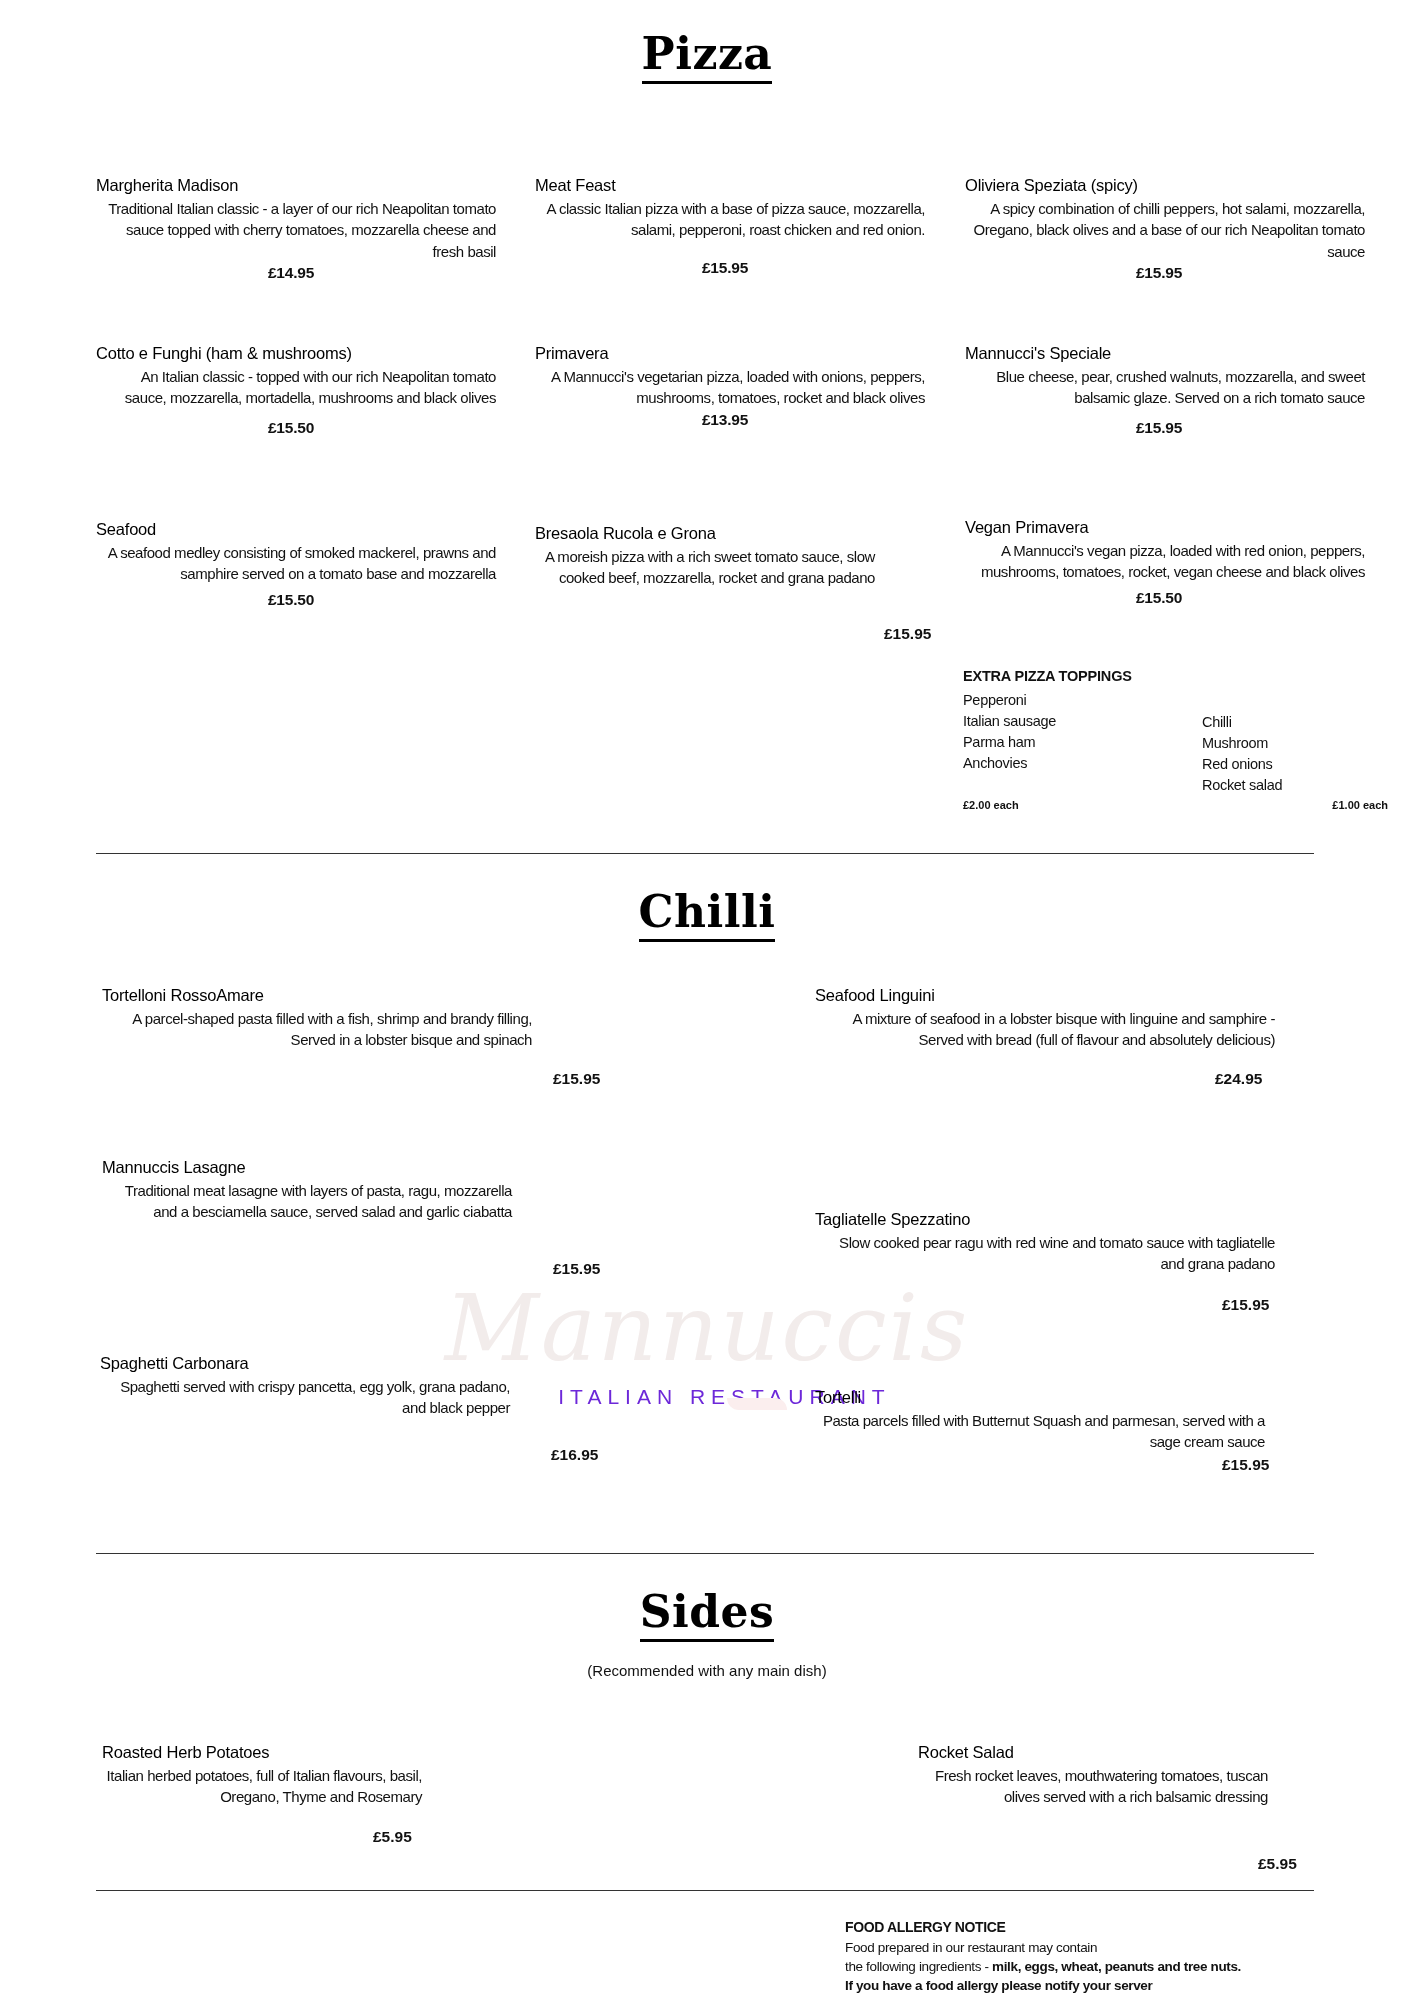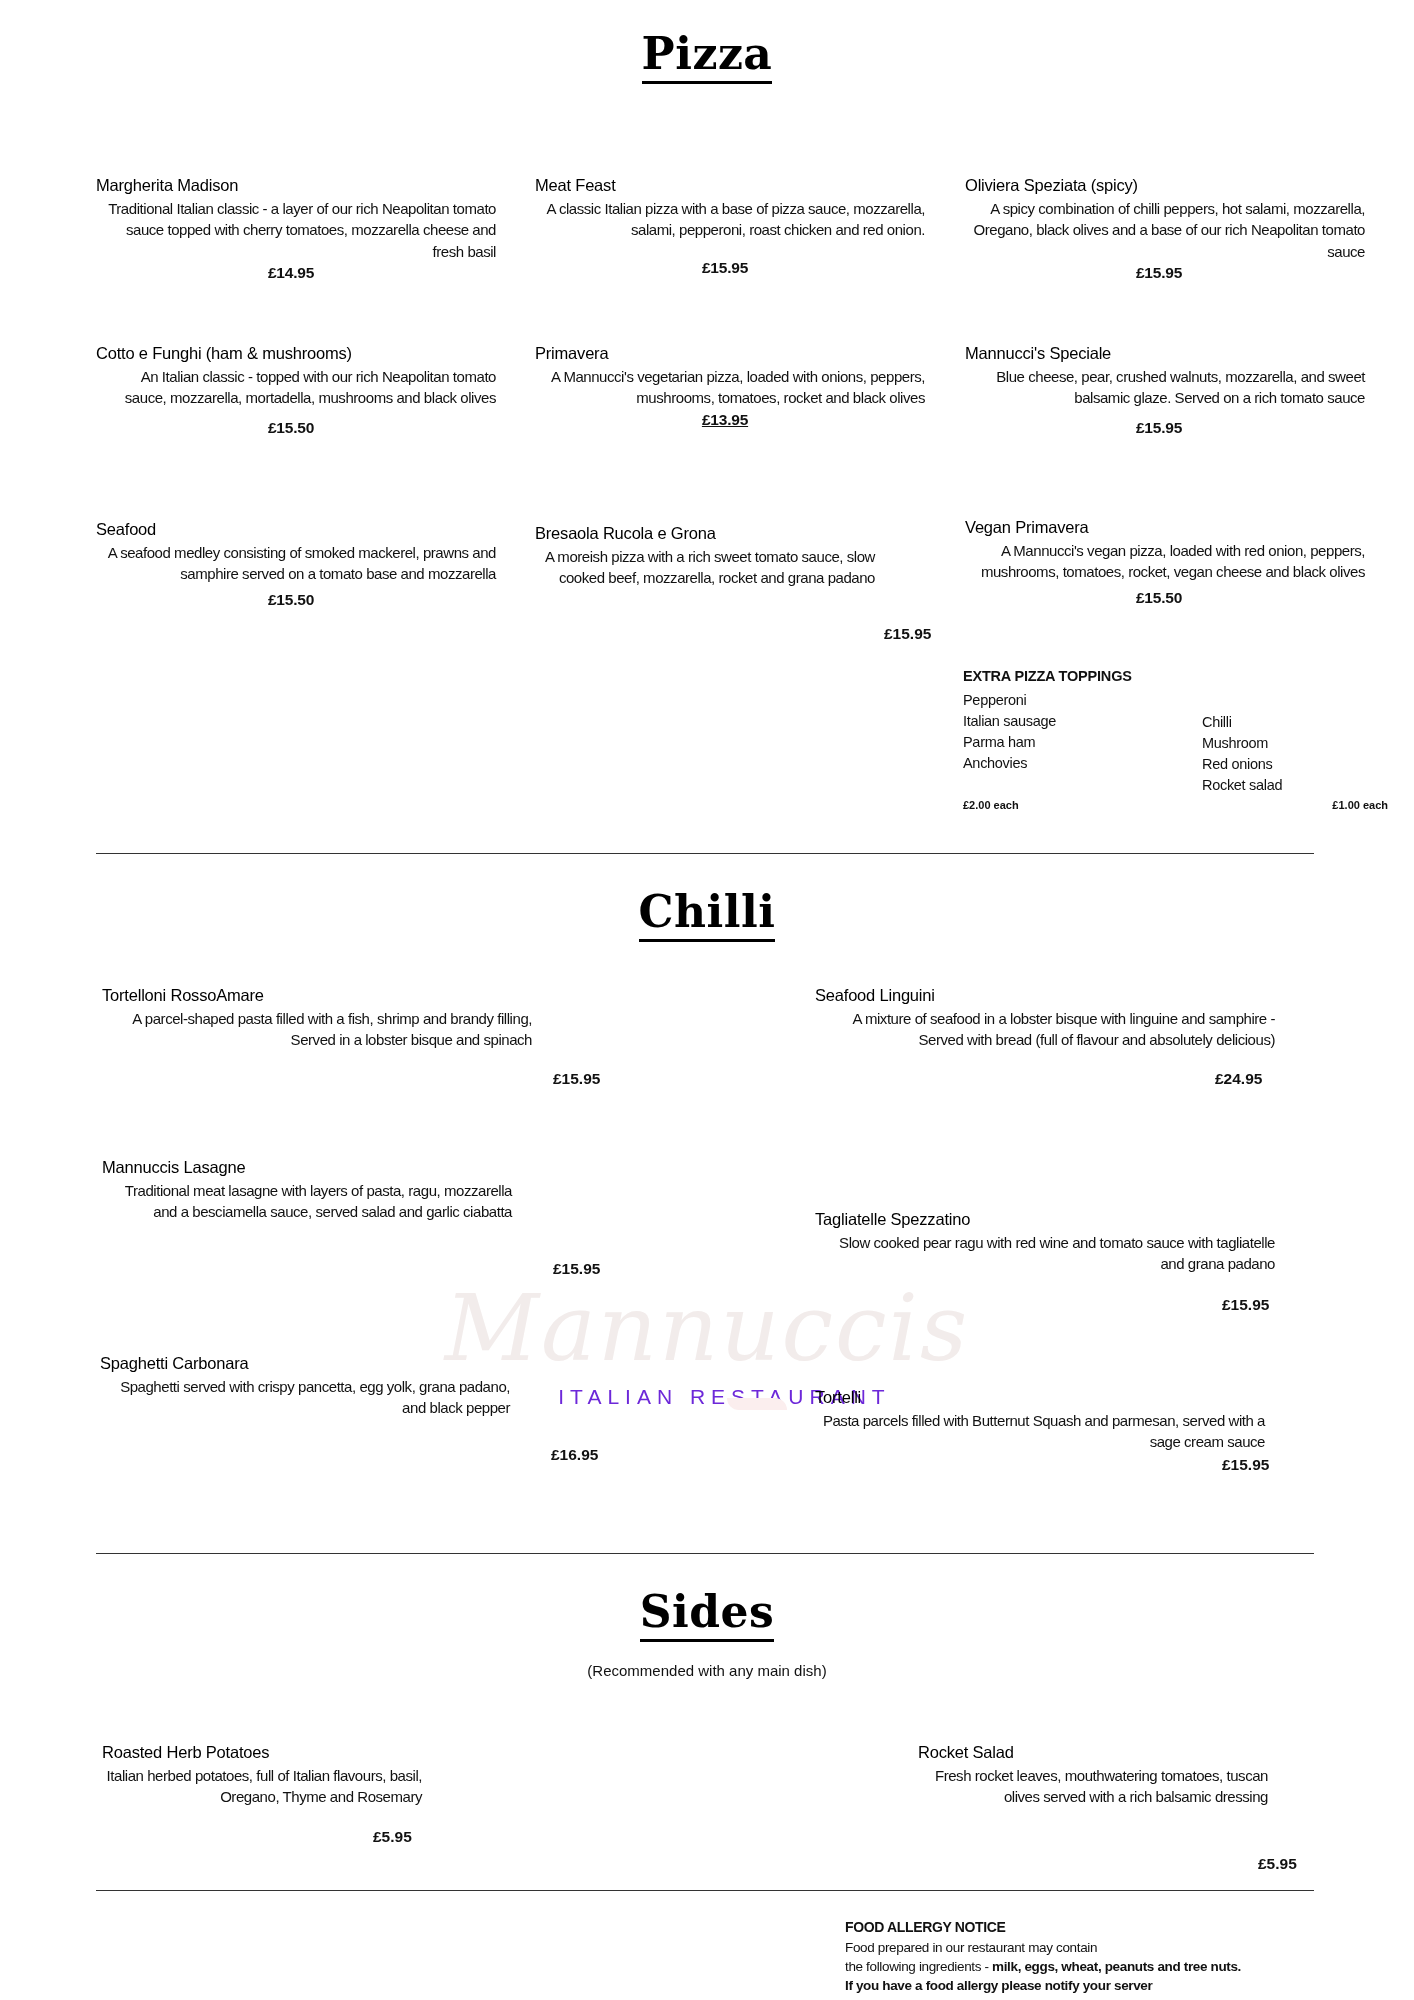--- a/index.html
+++ b/index.html
@@ -198,21 +198,21 @@
 
   <div class="item" style="left:96px; top:316px; width:400px;">
     <div class="name">Cotto e Funghi (ham &amp; mushrooms)</div>
     <div class="desc">An Italian classic - topped with our rich Neapolitan tomato sauce, mozzarella, mortadella, mushrooms and black olives</div>
     <div class="price" style="width:390px; margin-top:10px;">£15.50</div>
   </div>
 
   <div class="item" style="left:535px; top:316px; width:390px;">
     <div class="name">Primavera</div>
     <div class="desc">A Mannucci's vegetarian pizza, loaded with onions, peppers, mushrooms, tomatoes, rocket and black olives</div>
-    <div class="price" style="width:380px; text-decoration:underline;">£13.95</div>
+    <div class="price" style="width:380px; ">£13.95</div>
   </div>
 
   <div class="item" style="left:965px; top:316px; width:400px;">
     <div class="name">Mannucci's Speciale</div>
     <div class="desc">Blue cheese, pear, crushed walnuts, mozzarella, and sweet balsamic glaze. Served on a rich tomato sauce</div>
     <div class="price" style="width:388px; margin-top:10px;">£15.95</div>
   </div>
 
   <div class="item" style="left:96px; top:492px; width:400px;">
     <div class="name">Seafood</div>

